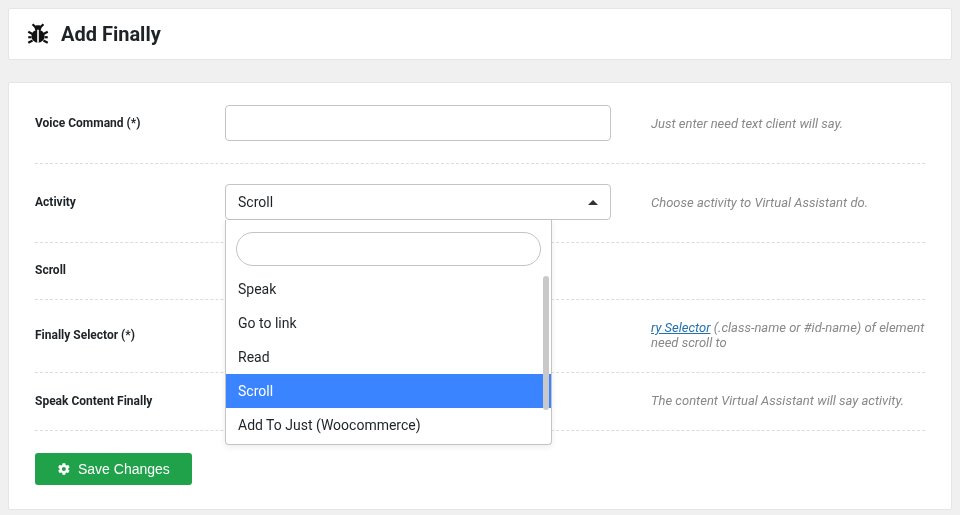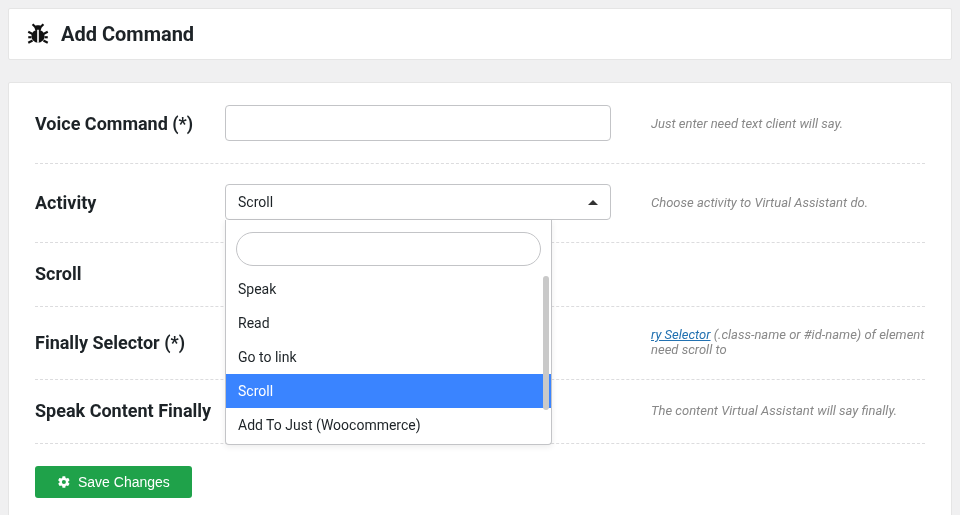--- a/index.html
+++ b/index.html
@@ -43,21 +43,21 @@
   .row {
     display: flex;
     align-items: center;
     padding: 20px 0 22px 0;
     border-bottom: 1px dashed #dcdcde;
   }
   .row:first-child { padding-top: 0; }
   .label-col {
     width: 190px;
     font-weight: 700;
-    font-size: 18px;
+    font-size: 12px;
     flex-shrink: 0;
   }
   .input-col {
     width: 386px;
     flex-shrink: 0;
     position: relative;
   }
   .hint-col {
     flex: 1;
     padding-left: 40px;
@@ -181,21 +181,21 @@
         <line x1="7" y1="3" x2="10" y2="6" stroke="#111" stroke-width="2"></line>
         <line x1="17" y1="3" x2="14" y2="6" stroke="#111" stroke-width="2"></line>
         <line x1="3" y1="10" x2="7" y2="12" stroke="#111" stroke-width="2"></line>
         <line x1="21" y1="10" x2="17" y2="12" stroke="#111" stroke-width="2"></line>
         <line x1="3" y1="15" x2="6" y2="15" stroke="#111" stroke-width="2"></line>
         <line x1="21" y1="15" x2="18" y2="15" stroke="#111" stroke-width="2"></line>
         <line x1="3" y1="20" x2="7" y2="18" stroke="#111" stroke-width="2"></line>
         <line x1="21" y1="20" x2="17" y2="18" stroke="#111" stroke-width="2"></line>
       </svg>
     </span>
-    <h1>Add Command</h1>
+    <h1>Add Finally</h1>
   </div>
 
   <div class="form-box">
 
     <div class="row">
       <div class="label-col">Voice Command (*)</div>
       <div class="input-col">
         <input type="text" class="text-input" value="" style="">
       </div>
       <div class="hint-col">Just enter need text client will say.</div>
@@ -208,22 +208,22 @@
           <span>Scroll</span>
           <span class="arrow"></span>
         </div>
         <div class="dropdown-panel">
           <div class="dropdown-search-wrap">
             <input type="text" class="dropdown-search" style="">
           </div>
           <div class="dropdown-list-wrap">
             <div class="dropdown-list" id="activity-options">
                 <div class="dropdown-option">Speak</div>
+                <div class="dropdown-option">Go to link</div>
                 <div class="dropdown-option">Read</div>
-                <div class="dropdown-option">Go to link</div>
                 <div class="dropdown-option highlighted">Scroll</div>
                 <div class="dropdown-option">Add To Just (Woocommerce)</div>
               </div>
             <div class="fake-scrollbar"></div>
           </div>
         </div>
       </div>
       <div class="hint-col">Choose activity to Virtual Assistant do.</div>
     </div>
 
@@ -237,21 +237,21 @@
       <div class="label-col">Finally Selector (*)</div>
       <div class="input-col"></div>
       <div class="hint-col">
         <a href="#">ry Selector</a><span> (.class-name or #id-name) of element need scroll to</span>
       </div>
     </div>
 
     <div class="row">
       <div class="label-col">Speak Content Finally</div>
       <div class="input-col"></div>
-      <div class="hint-col">The content Virtual Assistant will say finally.</div>
+      <div class="hint-col">The content Virtual Assistant will say activity.</div>
     </div>
 
     <div class="save-row">
       <button class="save-btn">
         <span class="gear-icon">
           <svg viewBox="0 0 24 24" width="14" height="14" fill="#fff">
             <path d="M19.14,12.94a7.14,7.14,0,0,0,.05-.94,7.14,7.14,0,0,0-.05-.94l2.11-1.65a.5.5,0,0,0,.12-.64l-2-3.46a.5.5,0,0,0-.61-.22l-2.49,1a7,7,0,0,0-1.62-.94l-.38-2.65A.5.5,0,0,0,13.8,2H9.8a.5.5,0,0,0-.49.42L8.93,5.07a7,7,0,0,0-1.62.94l-2.49-1a.5.5,0,0,0-.61.22l-2,3.46a.5.5,0,0,0,.12.64L4.44,11a7.14,7.14,0,0,0-.05.94,7.14,7.14,0,0,0,.05.94L2.33,14.53a.5.5,0,0,0-.12.64l2,3.46a.5.5,0,0,0,.61.22l2.49-1a7,7,0,0,0,1.62.94l.38,2.65a.5.5,0,0,0,.49.42h4a.5.5,0,0,0,.49-.42l.38-2.65a7,7,0,0,0,1.62-.94l2.49,1a.5.5,0,0,0,.61-.22l2-3.46a.5.5,0,0,0-.12-.64ZM11.8,15.5A3.5,3.5,0,1,1,15.3,12,3.5,3.5,0,0,1,11.8,15.5Z"></path>
           </svg>
         </span>
         <span>Save Changes</span>

